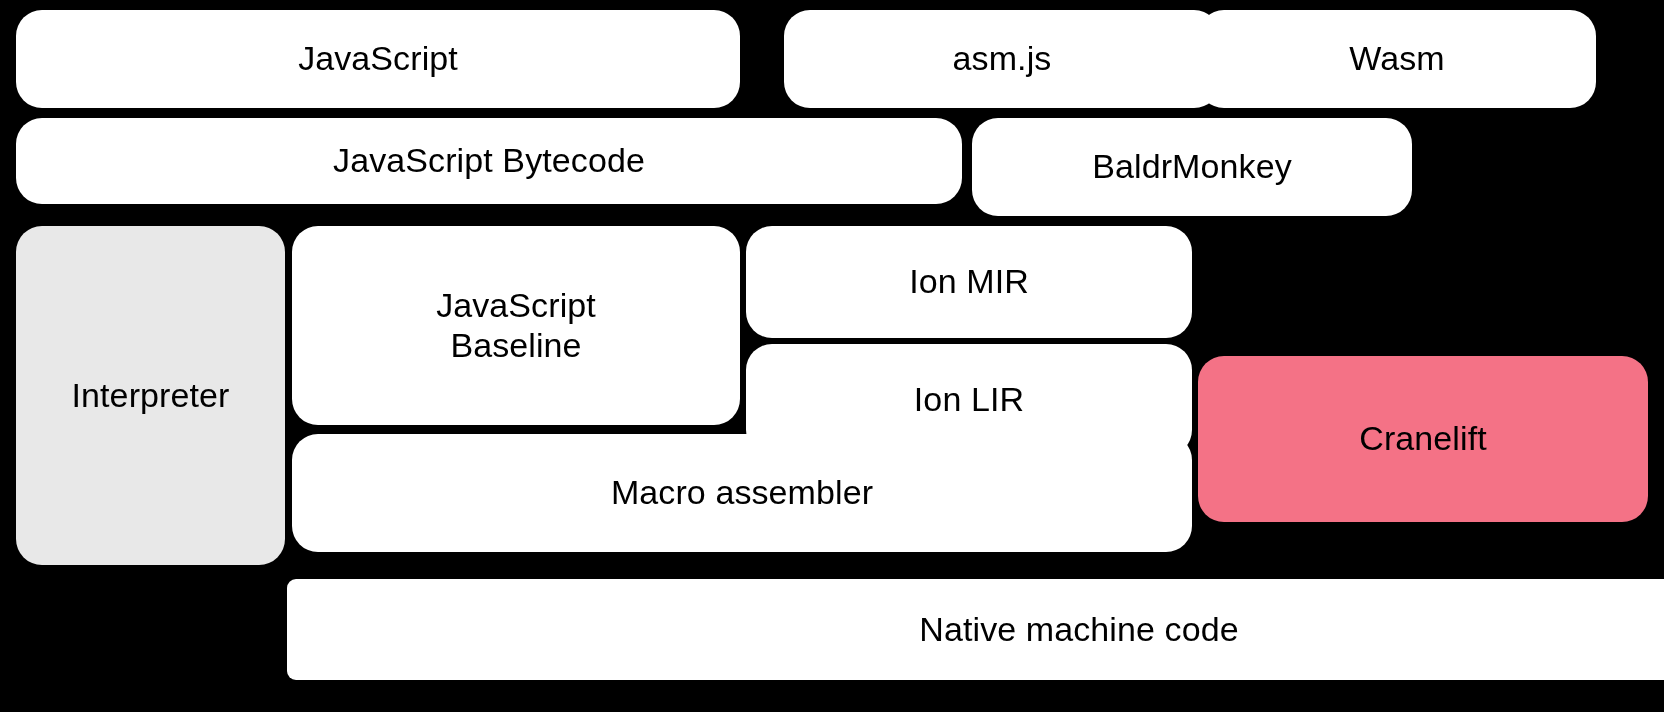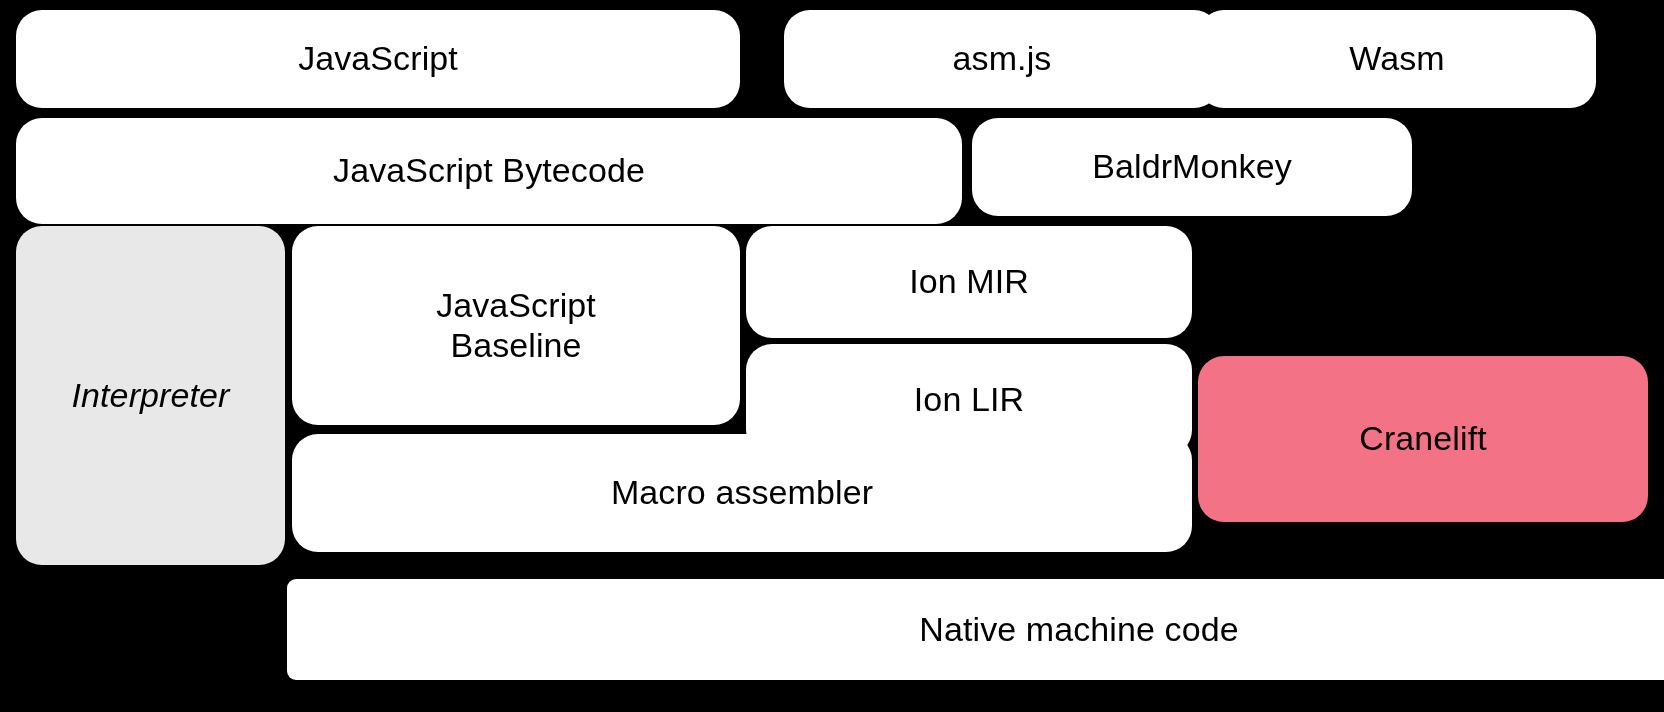--- a/index.html
+++ b/index.html
@@ -29,31 +29,31 @@
     color: #000000;
     font-family: "Liberation Sans", sans-serif;
     font-size: 34px;
     font-weight: 400;
     line-height: 1.17;
     letter-spacing: 0.1px;
     white-space: pre-line;
     -webkit-font-smoothing: antialiased;
   }
   .fill-white { background: #FFFFFF; }
-  .fill-gray  { background: #E8E8E8; font-style: italic; }
+  .fill-gray  { background: #E8E8E8; }
   .fill-green { background: #ffffff; }
   .fill-pink  { background: #F47286; }
 
   
   #n-javascript       { left: 16px;   top: 10px;  width: 724px; height: 98px; }
   #n-asmjs            { left: 748px;  top: 10px;  width: 436px; height: 98px; margin-left: 36px; }
   #n-wasm             { left: 1198px; top: 10px;  width: 398px; height: 98px; }
 
   
-  #n-js-bytecode      { left: 16px;   top: 118px; width: 946px; height: 106px; }
+  #n-js-bytecode      { left: 16px;   top: 118px; width: 946px; height: 86px; }
   #n-baldrmonkey      { left: 972px;  top: 118px; width: 440px; height: 98px; }
 
   
   #n-interpreter      { left: 16px;   top: 226px; width: 269px; height: 339px; border-radius: 26px; }
   #n-js-baseline      { left: 292px;  top: 226px; width: 448px; height: 199px; }
   #n-ion-mir          { left: 746px;  top: 226px; width: 446px; height: 112px; }
   #n-ion-lir          { left: 746px;  top: 344px; width: 446px; height: 112px; }
   #n-cranelift        { left: 1198px; top: 356px; width: 450px; height: 166px; }
   #n-macro-assembler  { left: 292px;  top: 434px; width: 900px; height: 118px; }
 

